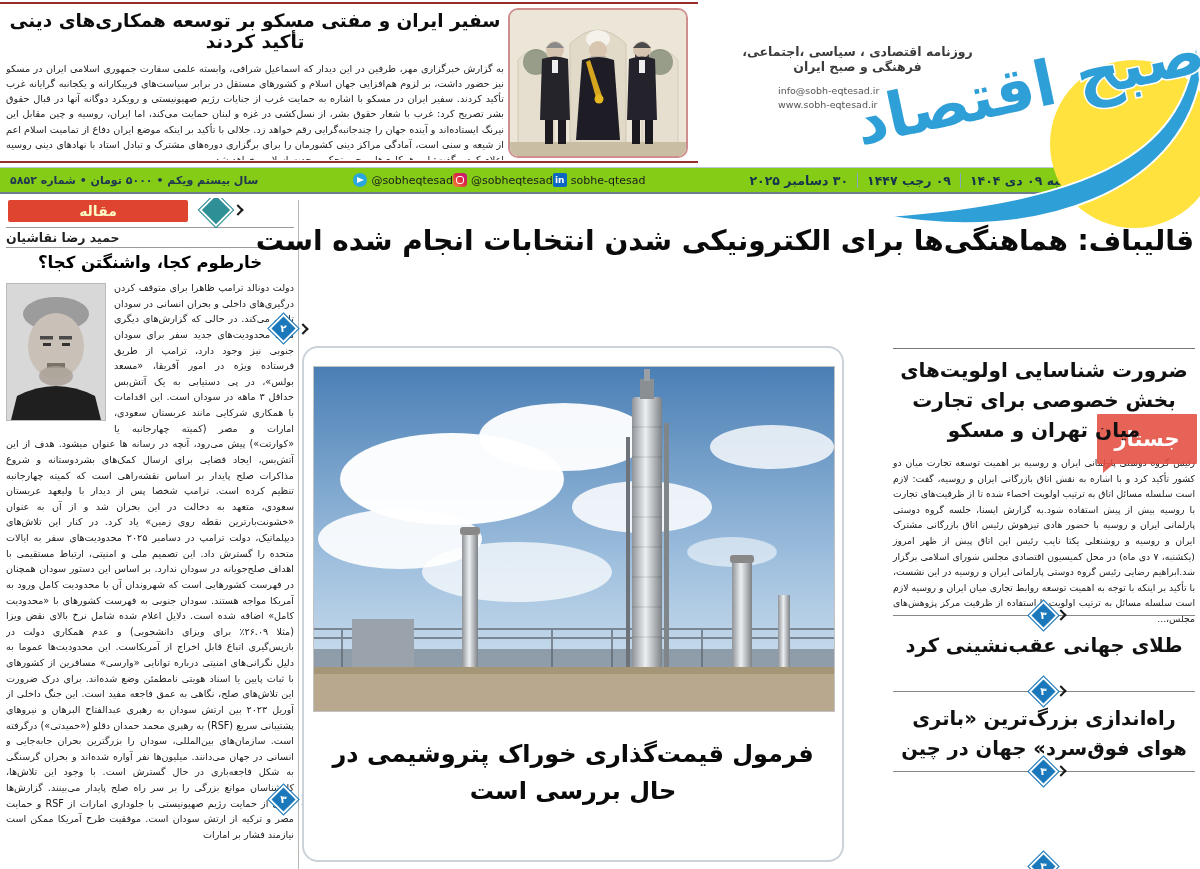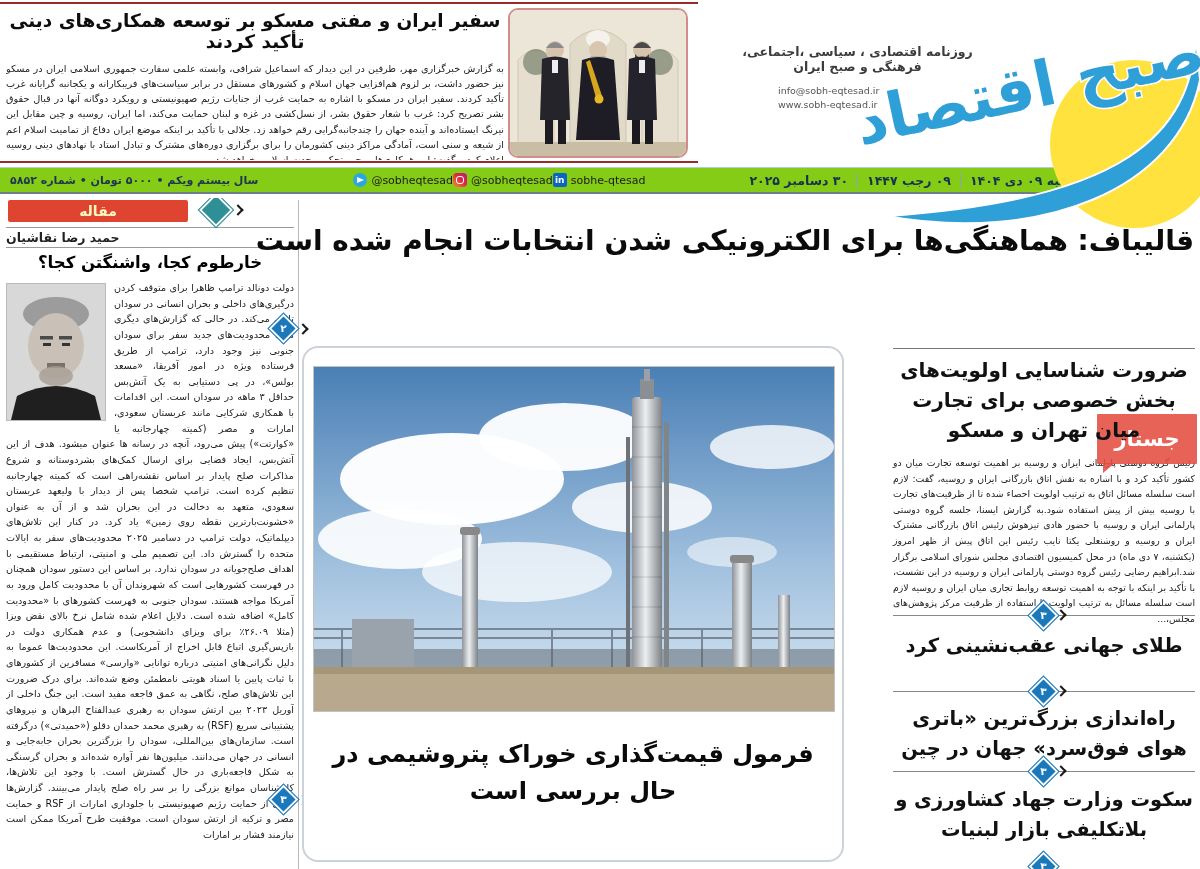--- a/index.html
+++ b/index.html
@@ -308,20 +308,19 @@
       <span class="chev"></span>
     </div>
     <div class="r-abs r-t3">راه‌اندازی بزرگ‌ترین «باتری هوای فوق‌سرد» جهان در چین</div>
 
     <div class="sep sep3">
       <div class="diamond marker">
         <span class="dg">۳</span>
       </div>
       <span class="chev"></span>
     </div>
-    <div class="r-abs r-t4">سکوت وزارت جهاد کشاورزی و بلاتکلیفی بازار لبنیات</div>
 
     <div class="diamond marker r-bottom-marker">
       <span class="dg">۳</span>
     </div>
   </div>
 
 </div>
 
 </body></html>

